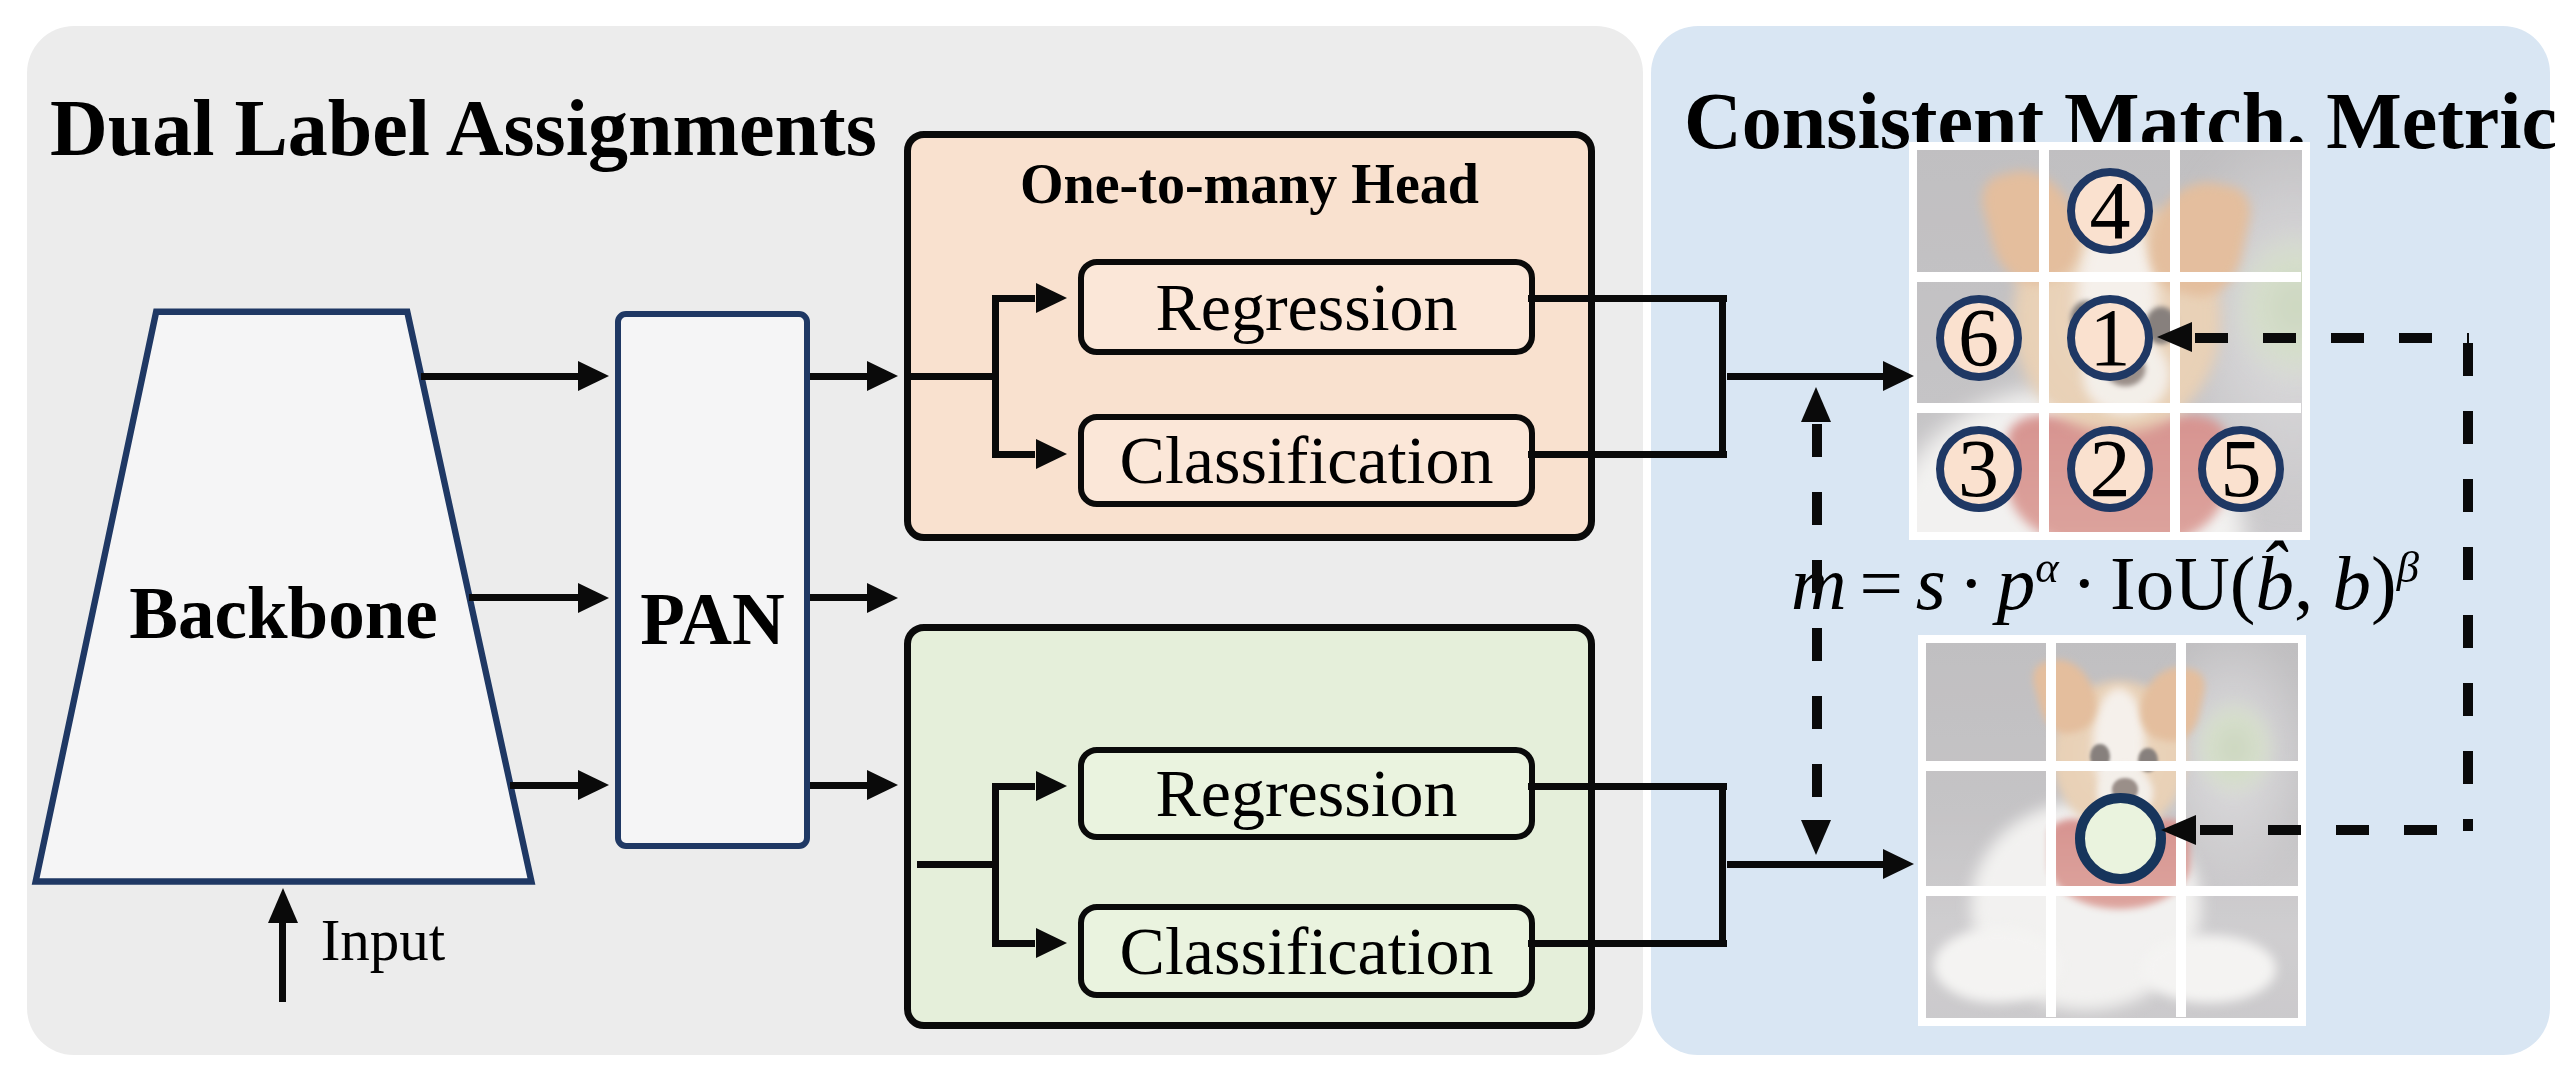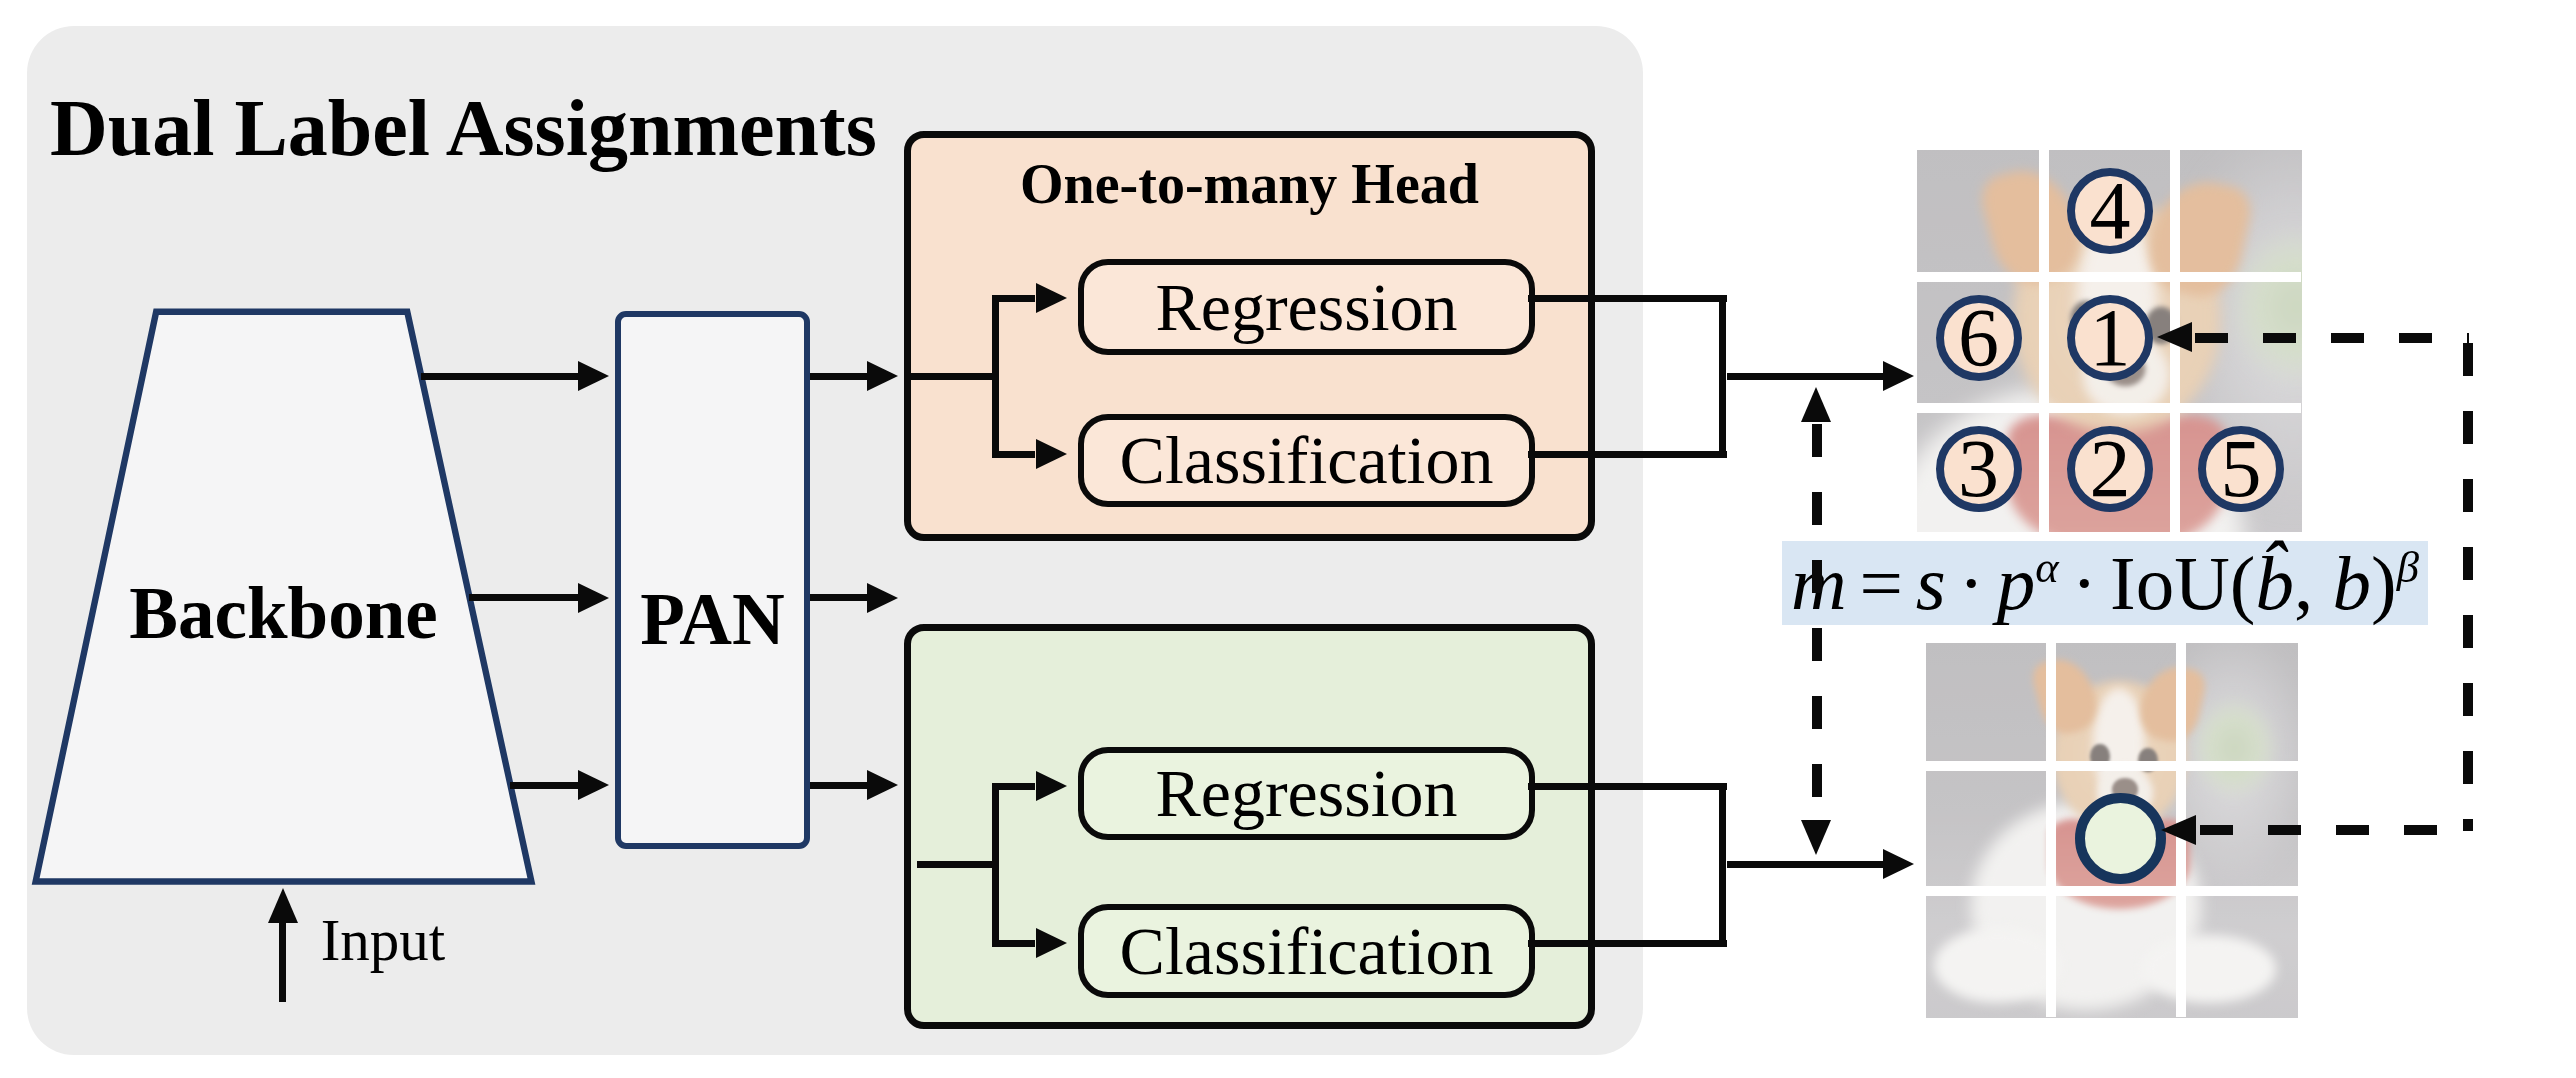--- a/index.html
+++ b/index.html
@@ -5,21 +5,21 @@
   html,body{margin:0;padding:0;background:#ffffff;width:2576px;height:1078px;overflow:hidden;
     font-family:"Liberation Serif","DejaVu Serif",serif;}
   .canvas{position:absolute;left:0;top:0;width:2576px;height:838px;}
   .panel{position:absolute;top:25.6px;height:1029px;border-radius:47px;}
   .panel-left{left:27px;width:1616px;background:#ECECEC;}
   .panel-right{left:1651px;width:899px;background:#D9E6F3;}
   .ptitle{position:absolute;font-weight:bold;font-size:80px;line-height:1;color:#000;white-space:nowrap;}
   .nodelabel{position:absolute;font-weight:bold;font-size:73px;line-height:82px;text-align:center;color:#000;}
   .headbox{position:absolute;left:904px;width:691px;border:7.3px solid #0a0a0a;border-radius:20px;box-sizing:border-box;}
   .headbox .htitle{position:absolute;top:18px;left:0;width:100%;text-align:center;font-weight:bold;font-size:56px;line-height:1;color:#000;}
-  .innerbox{position:absolute;left:167px;width:457px;border:6.4px solid #0a0a0a;border-radius:30px;box-sizing:border-box;
+  .innerbox{position:absolute;left:167px;width:457px;border:6.4px solid #0a0a0a;border-radius:19px;box-sizing:border-box;
     display:flex;align-items:center;justify-content:center;font-size:68px;color:#000;}
   .ln{position:absolute;background:#0a0a0a;}
   .ah{position:absolute;width:0;height:0;border-style:solid;border-color:transparent;}
   .ah-r{border-width:15.5px 0 15.5px 31px;border-left-color:#0a0a0a;}
   .ah-l{border-width:15.5px 35px 15.5px 0;border-right-color:#0a0a0a;}
   .ah-u{border-width:0 15.5px 35px 15.5px;border-bottom-color:#0a0a0a;}
   .ah-d{border-width:35px 15.5px 0 15.5px;border-top-color:#0a0a0a;}
   .dash-h{position:absolute;height:10px;background:repeating-linear-gradient(90deg,#0a0a0a 0 33px,transparent 33px 68px);}
   .dash-v{position:absolute;width:10px;background:repeating-linear-gradient(180deg,#0a0a0a 0 33px,transparent 33px 68px);}
   .grid{position:absolute;background:#ffffff;}
@@ -72,20 +72,23 @@
 
   <div class="headbox" style="top:624px;height:405px;background:#E5EFDA;">
     <div class="innerbox" style="top:116px;height:93px;background:#EAF3DF;">
       <span>Regression</span>
     </div>
     <div class="innerbox" style="top:273px;height:94px;background:#EAF3DF;">
       <span>Classification</span>
     </div>
   </div>
 
+  <div class="panel panel-right">
+    <div class="ptitle" style="left:33px;top:55px;">Consistent Match. Metric</div>
+  </div>
 
   <div class="grid" style="left:1909px;top:142px;width:401px;height:398px;">
     <div class="photo zoomed">
       <div class="ph-inner">
         <div class="ph" style="inset:0;background:linear-gradient(180deg,#a3a1a4 0%,#aaa8ab 45%,#b9b7ba 78%,#b3b1b4 100%);"></div>
         <div class="ph" style="right:-5%;top:-5%;width:45%;height:70%;background:radial-gradient(closest-side,#d2d1d4,rgba(210,209,212,0));filter:blur(9px);"></div>
         <div class="ph" style="right:0;top:8%;width:34%;height:40%;background:radial-gradient(closest-side,#b4c4a2 0%,#c1ceb2 40%,rgba(193,206,178,0) 70%);filter:blur(5.5px);"></div>
         <div class="ph" style="left:12%;top:42%;width:62%;height:56%;background:#ecebe9;border-radius:50%;filter:blur(7.3px);"></div>
 
         <div class="ph" style="left:33%;top:47%;width:38%;height:24%;background:linear-gradient(180deg,#c4615c,#cd7a70);border-radius:20% 20% 60% 60%;filter:blur(3.7px);"></div>

